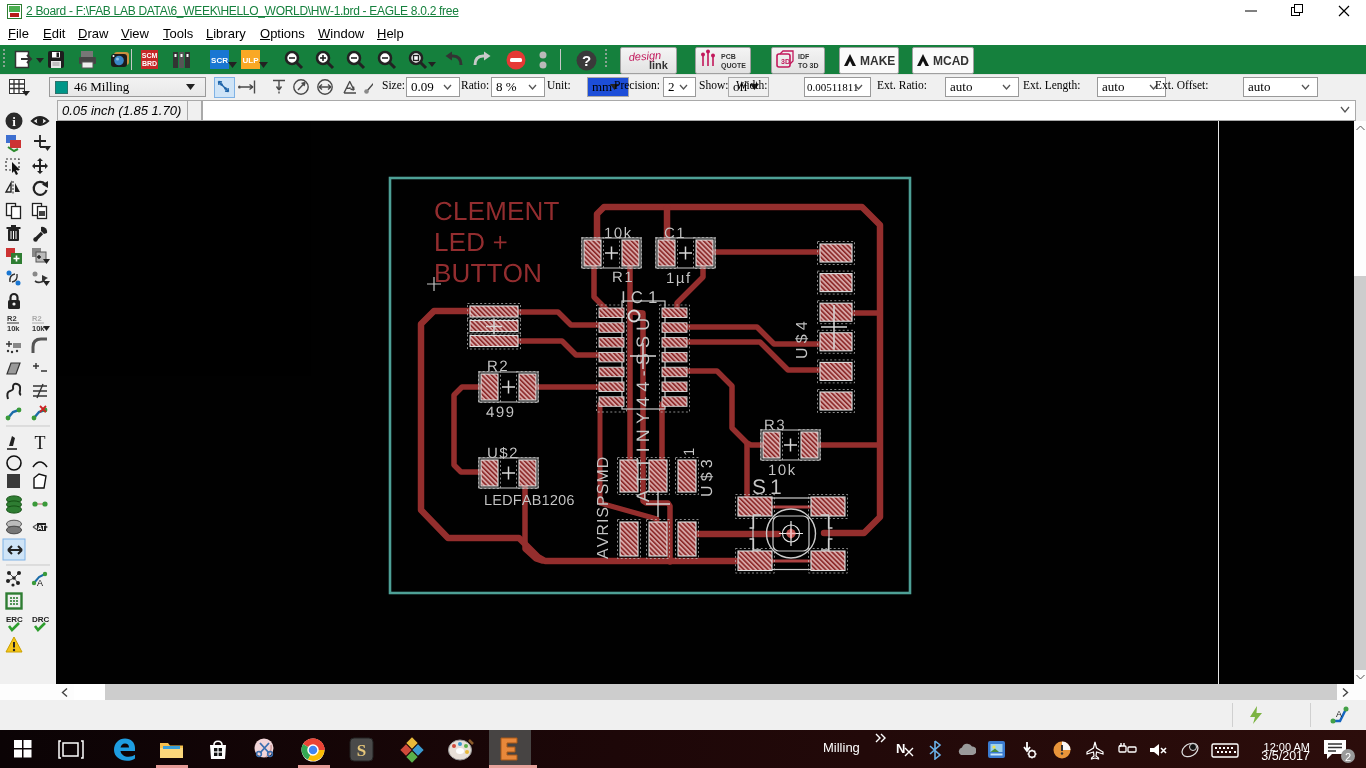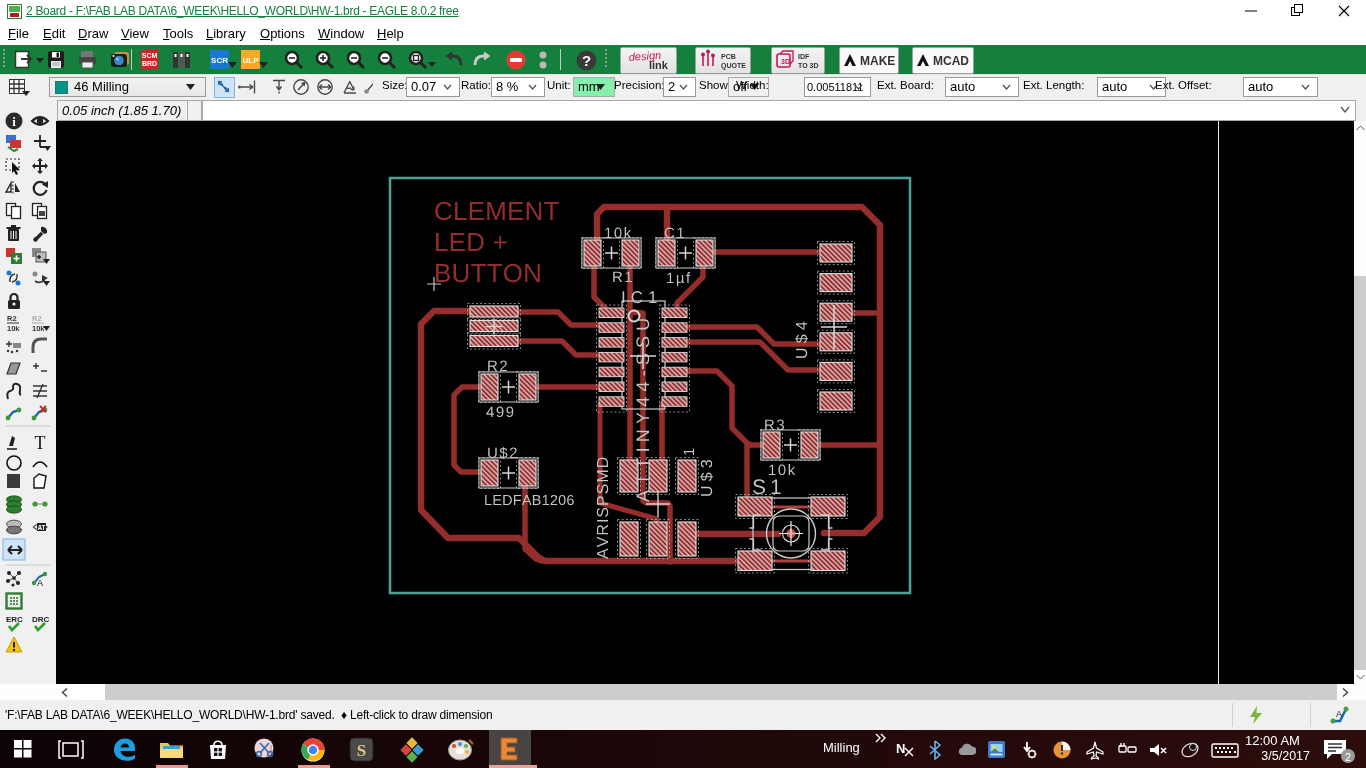--- a/index.html
+++ b/index.html
@@ -5,21 +5,21 @@
 html,body{margin:0;padding:0;}
 body{width:1366px;height:768px;overflow:hidden;position:relative;background:#f0f0f0;
   font-family:"Liberation Sans",sans-serif;-webkit-font-smoothing:antialiased;}
 .abs{position:absolute;}
 #titlebar{left:0;top:0;width:1366px;height:22px;background:#ffffff;}
 #title-txt{left:26px;top:4px;font-size:12px;letter-spacing:-0.3px;color:#15803d;text-decoration:underline;}
 #menubar{left:0;top:22px;width:1366px;height:23px;background:#ffffff;}
 .mi{position:absolute;top:4px;font-size:13px;color:#000;}
 .mi u{text-decoration:underline;}
 #tb1{left:0;top:45px;width:1366px;height:29px;background:#15803d;border-bottom:1px solid #e2e2e2;}
-#tb2{left:0;top:75px;width:1366px;height:24px;background:#f0f0f0;}
+#tb2{left:0;top:75px;width:1366px;height:24px;background:#f0f0f0;font-family:Liberation Serif, serif;}
 #coordbar{left:0;top:99px;width:1366px;height:22px;background:#f0f0f0;font-style:italic;}
 .combo{position:absolute;background:#fff;border:1px solid #999;height:18px;font-size:13px;color:#000;}
 .combo .ctxt{position:absolute;left:4px;top:1px;white-space:nowrap;}
 .carr{position:absolute;right:1px;top:1px;width:15px;height:15px;}
 .lbl{position:absolute;top:5px;font-size:11.5px;color:#000;white-space:nowrap;}
 #lefttb{left:0;top:99px;width:56px;height:585px;background:#f0f0f0;}
 #canvas{left:56px;top:121px;width:1298px;height:563px;background:#000;opacity:0.999;transform:translateZ(0);}
 #vscroll{left:1354px;top:121px;width:12px;height:563px;background:#f0f0f0;}
 #hscroll{left:56px;top:684px;width:1298px;height:16px;background:#fff;}
 #statusbar{left:0;top:700px;width:1366px;height:30px;background:#f0f0f0;}
@@ -248,34 +248,34 @@
       <circle cx="112" cy="10" r="7.2"></circle>
         <path d="M106 10 H118 M106 10 L109 7.5 M106 10 L109 12.5 M118 10 L115 7.5 M118 10 L115 12.5"></path>
       <path d="M131 16 L143 16 M131 16 L137 4 M134 11 Q136.5 12 137.5 10.5"></path>
       <path d="M137 5 L141 13 M141 13 L140.5 9.5 M141 13 L137.5 12"></path>
       <path d="M154 14 L160 7 L167 7"></path>
       <circle cx="153.5" cy="14.5" r="2.3" fill="#8a8a8a" stroke="none"></circle>
     </g>
   </svg>
   <div class="lbl" style="left:382px;top:4px">Size:</div>
   <div class="combo" style="left:406px;top:2px;width:52px">
-      <div class="ctxt">0.07</div>
+      <div class="ctxt">0.09</div>
     <svg class="carr" style="top:6px" width="10" height="7">
         <path d="M1 1 L4.5 5 L8 1" stroke="#555" stroke-width="1.3" fill="none"></path>
       </svg>
     </div>
   <div class="lbl" style="left:461px;top:4px">Ratio:</div>
   <div class="combo" style="left:491px;top:2px;width:52px">
       <div class="ctxt">8 %</div>
     <svg class="carr" style="top:6px" width="10" height="7">
         <path d="M1 1 L4.5 5 L8 1" stroke="#555" stroke-width="1.3" fill="none"></path>
       </svg>
     </div>
   <div class="lbl" style="left:547px;top:4px">Unit:</div>
-  <div class="combo" style="left:573px;top:2px;width:40px;background:#86efac;border-color:#aaa">
+  <div class="combo" style="left:587px;top:2px;width:40px;background:#1d4ed8;border-color:#aaa">
       <div class="ctxt">mm</div>
     <svg class="carr" style="top:6px;right:3px" width="10" height="7">
         <path d="M0 0 L9 0 L4.5 6 Z" fill="#222"></path>
       </svg>
     </div>
   <div class="lbl" style="left:614px;top:4px">Precision:</div>
   <div class="combo" style="left:663px;top:2px;width:31px">
       <div class="ctxt">2</div>
     <svg class="carr" style="top:6px" width="10" height="7">
         <path d="M1 1 L4.5 5 L8 1" stroke="#555" stroke-width="1.3" fill="none"></path>
@@ -288,21 +288,21 @@
         <path d="M0 0 L9 0 L4.5 6 Z" fill="#222"></path>
       </svg>
     </div>
   <div class="lbl" style="left:736px;top:4px">Width:</div>
   <div class="combo" style="left:804px;top:2px;width:65px">
       <div class="ctxt" style="font-size:11px;left:2px;top:2.5px">0.00511811</div>
     <svg class="carr" style="top:6px" width="10" height="7">
         <path d="M1 1 L4.5 5 L8 1" stroke="#555" stroke-width="1.3" fill="none"></path>
       </svg>
     </div>
-  <div class="lbl" style="left:877px;top:4px">Ext. Board:</div>
+  <div class="lbl" style="left:877px;top:4px">Ext. Ratio:</div>
   <div class="combo" style="left:945px;top:2px;width:72px">
       <div class="ctxt">auto</div>
     <svg class="carr" style="top:6px" width="10" height="7">
         <path d="M1 1 L4.5 5 L8 1" stroke="#555" stroke-width="1.3" fill="none"></path>
       </svg>
     </div>
   <div class="lbl" style="left:1023px;top:4px">Ext. Length:</div>
   <div class="combo" style="left:1097px;top:2px;width:67px">
       <div class="ctxt">auto</div>
     <svg class="carr" style="top:6px" width="10" height="7">
@@ -738,21 +738,20 @@
       <path d="M6 0.5 L1.5 4.5 L6 8.5" stroke="#444" stroke-width="1.4" fill="none"></path>
     </svg>
   <div class="abs" style="left:49px;top:0;width:1232px;height:16px;background:#cdcdcd"></div>
   <div class="abs" style="left:1281px;top:0;width:17px;height:16px;background:#fdfdfd"></div>
   <svg class="abs" style="left:1286px;top:4px" width="7" height="9">
       <path d="M1 0.5 L5.5 4.5 L1 8.5" stroke="#444" stroke-width="1.4" fill="none"></path>
     </svg>
 </div>
 
 <div id="statusbar" class="abs">
-  <div class="abs" style="left:5px;top:8px;font-size:12px;letter-spacing:-0.2px;color:#000">'F:\FAB LAB DATA\6_WEEK\HELLO_WORLD\HW-1.brd' saved.&nbsp; ♦ Left-click to draw dimension</div>
   <div class="abs" style="left:1232px;top:3px;width:1px;height:24px;background:#d0d0d0"></div>
   <svg class="abs" style="left:1246px;top:5px" width="20" height="20">
       <path d="M11 1 L4 12 L9 12 L7 19 L16 8 L10.5 8 Z" fill="#7cb342"></path>
     </svg>
   <div class="abs" style="left:1310px;top:3px;width:1px;height:24px;background:#d0d0d0"></div>
   <svg class="abs" style="left:1330px;top:4px" width="24" height="22">
     <path d="M3 17 L10 17 L16 5" stroke="#1565c0" stroke-width="2.5" fill="none"></path>
     <circle cx="3" cy="17" r="2.5" fill="#43a047"></circle>
       <circle cx="16" cy="5" r="2.5" fill="#43a047"></circle>
     <text x="6" y="13" font-size="9" fill="#222" font-family="Liberation Sans">A</text>
@@ -892,21 +891,21 @@
         <rect x="12" y="7" width="2" height="2"></rect>
         <rect x="16" y="7" width="2" height="2"></rect>
         <rect x="20" y="7" width="2" height="2"></rect>
         <rect x="6" y="11" width="2" height="2"></rect>
         <rect x="10" y="11" width="2" height="2"></rect>
         <rect x="14" y="11" width="2" height="2"></rect>
         <rect x="18" y="11" width="2" height="2"></rect>
         <rect x="23" y="11" width="2" height="2"></rect>
       </g>
     </svg>
-<div class="abs" style="left:1245px;top:3px;width:65px;font-size:13px;color:#fff">12:00 AM</div>
+<div class="abs" style="left:1245px;top:11px;width:65px;text-align:right;font-size:11px;color:#fff">12:00 AM</div>
 <div class="abs" style="left:1245px;top:19px;width:65px;text-align:right;font-size:12.5px;color:#fff">3/5/2017</div>
 <svg class="abs" style="left:1322px;top:8px" width="36" height="28">
 <path d="M2 2 L24 2 L24 16 L10 16 L5 21 L5 16 L2 16 Z" fill="#fff"></path>
 <path d="M6 6 H20 M6 9.5 H20 M6 13 H14" stroke="#333" stroke-width="1.4"></path>
 <circle cx="26" cy="18" r="7" fill="#9a9a9a"></circle>
       <text x="26" y="22.5" font-size="11" font-family="Liberation Sans" fill="#fff" text-anchor="middle">2</text>
 </svg>
 </div>
 
 </body></html>

